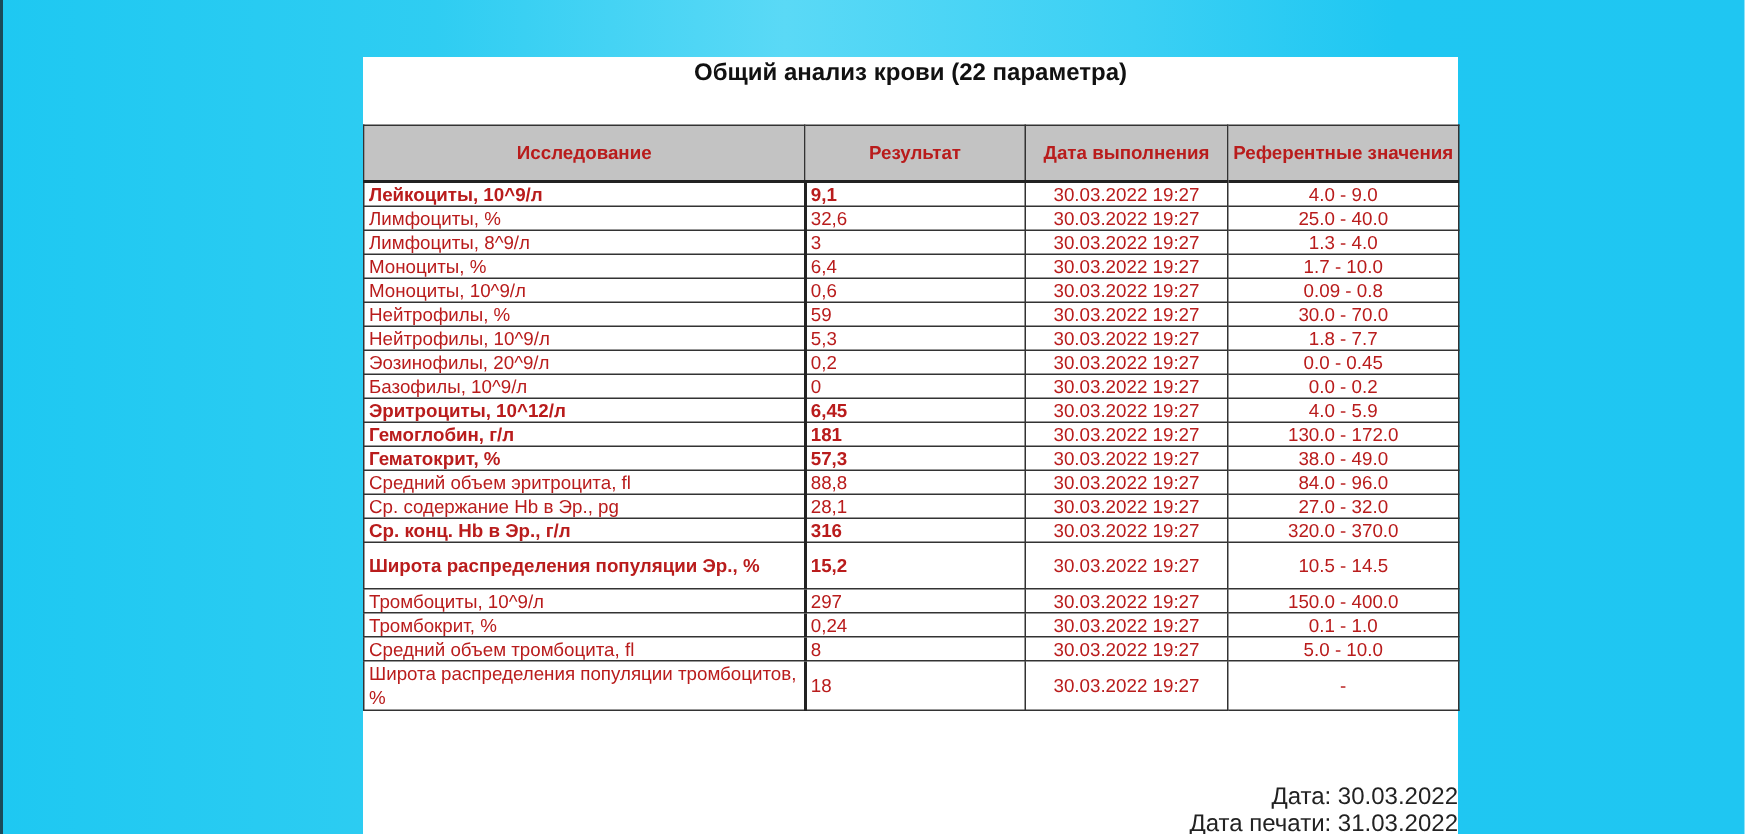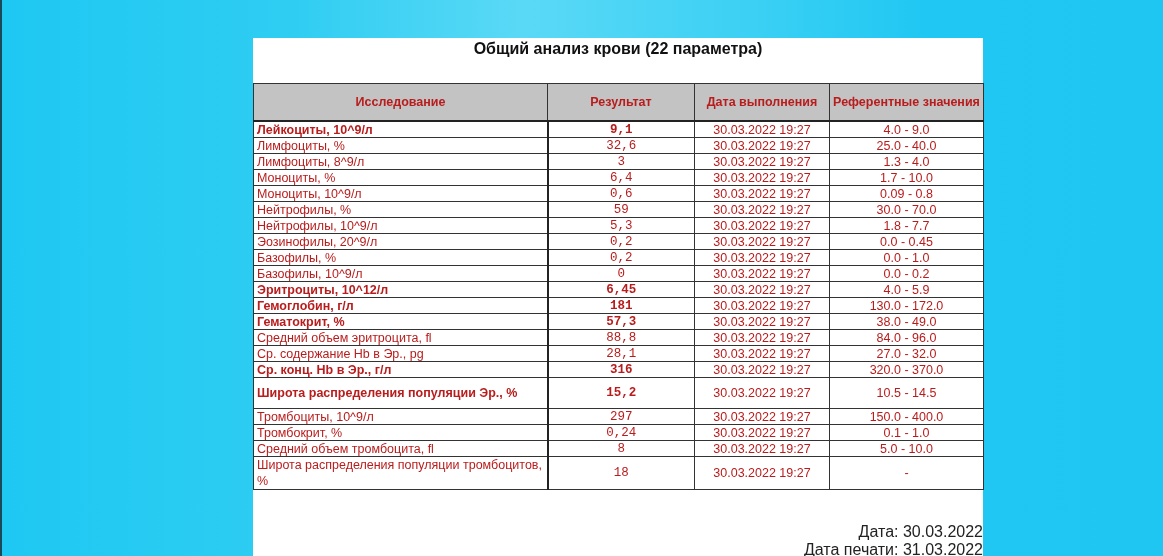--- a/index.html
+++ b/index.html
@@ -15,21 +15,21 @@
     background: linear-gradient(90deg, #1ec8f2 0%, #2fcdf2 25%, #5ad9f6 45%, #3bd0f4 65%, #1fc7f2 80%, #1fc6f2 100%);
   }
   .left-edge {
     position: absolute;
     left: 0; top: 0;
     width: 2px; height: 556px;
     background: #1a4a5a;
   }
   .paper {
     position: absolute;
-    left: 253px;
+    left: 242px;
     top: 38px;
     width: 730px;
     height: 518px;
     background: #ffffff;
   }
   .title {
     position: absolute;
     left: 0;
     top: 2px;
     width: 730px;
@@ -61,21 +61,21 @@
     background: #c3c3c3;
     font-weight: bold;
     font-size: 12.5px;
     height: 36px;
     text-align: center;
     white-space: normal;
     line-height: 16px;
     border: 1.5px solid #333;
   }
   table.results td.c-name { text-align: left; border-right: 2px solid #222; }
-  table.results td.c-res { text-align: center; font-family: Liberation Mono, monospace; }
+  table.results td.c-res { text-align: left; }
   table.results td.c-date { text-align: center; }
   table.results td.c-ref { text-align: center; }
   table.results tr.bold td.c-name,
   table.results tr.bold td.c-res { font-weight: bold; }
   table.results tr.tall td { height: 30px; }
   table.results tr.tall2 td { height: 32px; white-space: normal; line-height: 16px; }
   table.results tr:first-of-type td { border-top: 2px solid #222; }
   .footer {
     position: absolute;
     right: 0;
@@ -152,26 +152,20 @@
           <td class="c-date">30.03.2022 19:27</td>
           <td class="c-ref">1.8 - 7.7</td>
         </tr>
         <tr>
           <td class="c-name">Эозинофилы, 20^9/л</td>
           <td class="c-res">0,2</td>
           <td class="c-date">30.03.2022 19:27</td>
           <td class="c-ref">0.0 - 0.45</td>
         </tr>
         <tr>
-          <td class="c-name">Базофилы, %</td>
-          <td class="c-res">0,2</td>
-          <td class="c-date">30.03.2022 19:27</td>
-          <td class="c-ref">0.0 - 1.0</td>
-        </tr>
-        <tr>
           <td class="c-name">Базофилы, 10^9/л</td>
           <td class="c-res">0</td>
           <td class="c-date">30.03.2022 19:27</td>
           <td class="c-ref">0.0 - 0.2</td>
         </tr>
         <tr class="bold">
           <td class="c-name">Эритроциты, 10^12/л</td>
           <td class="c-res">6,45</td>
           <td class="c-date">30.03.2022 19:27</td>
           <td class="c-ref">4.0 - 5.9</td>

